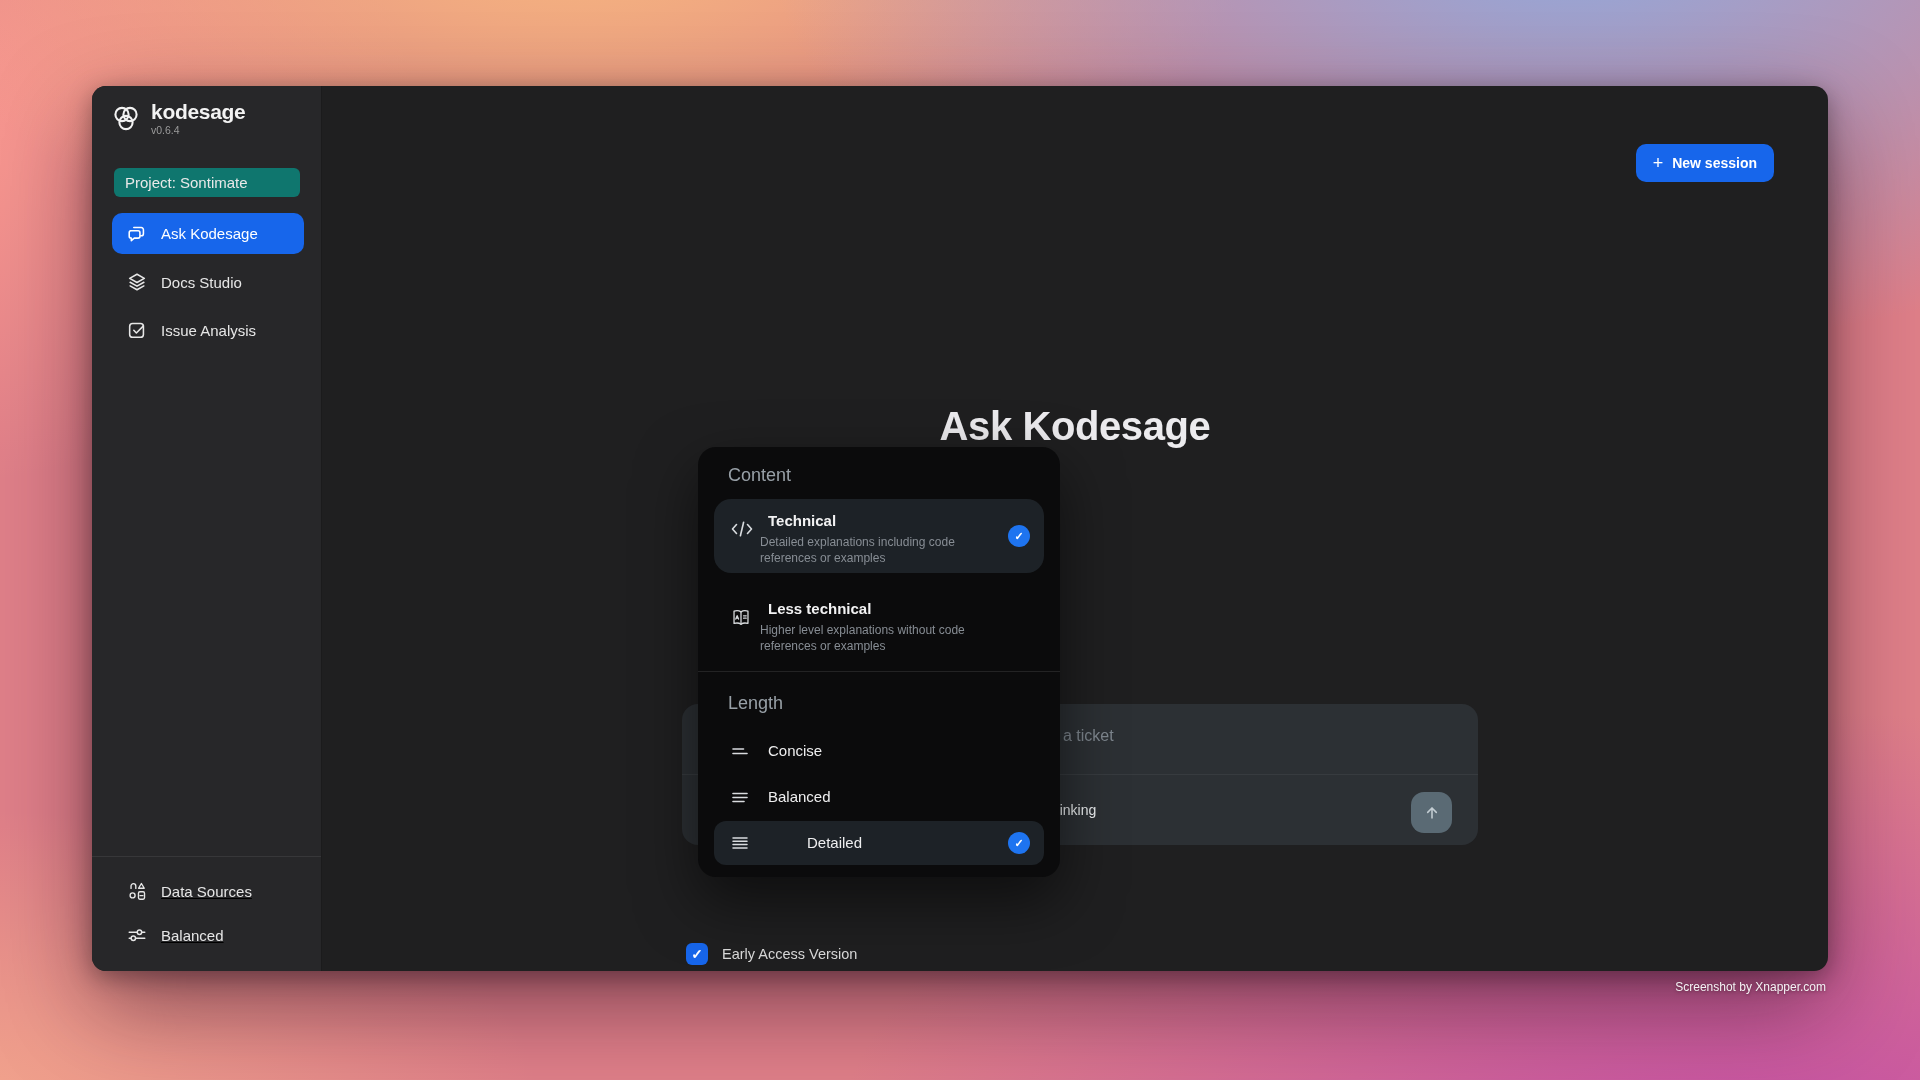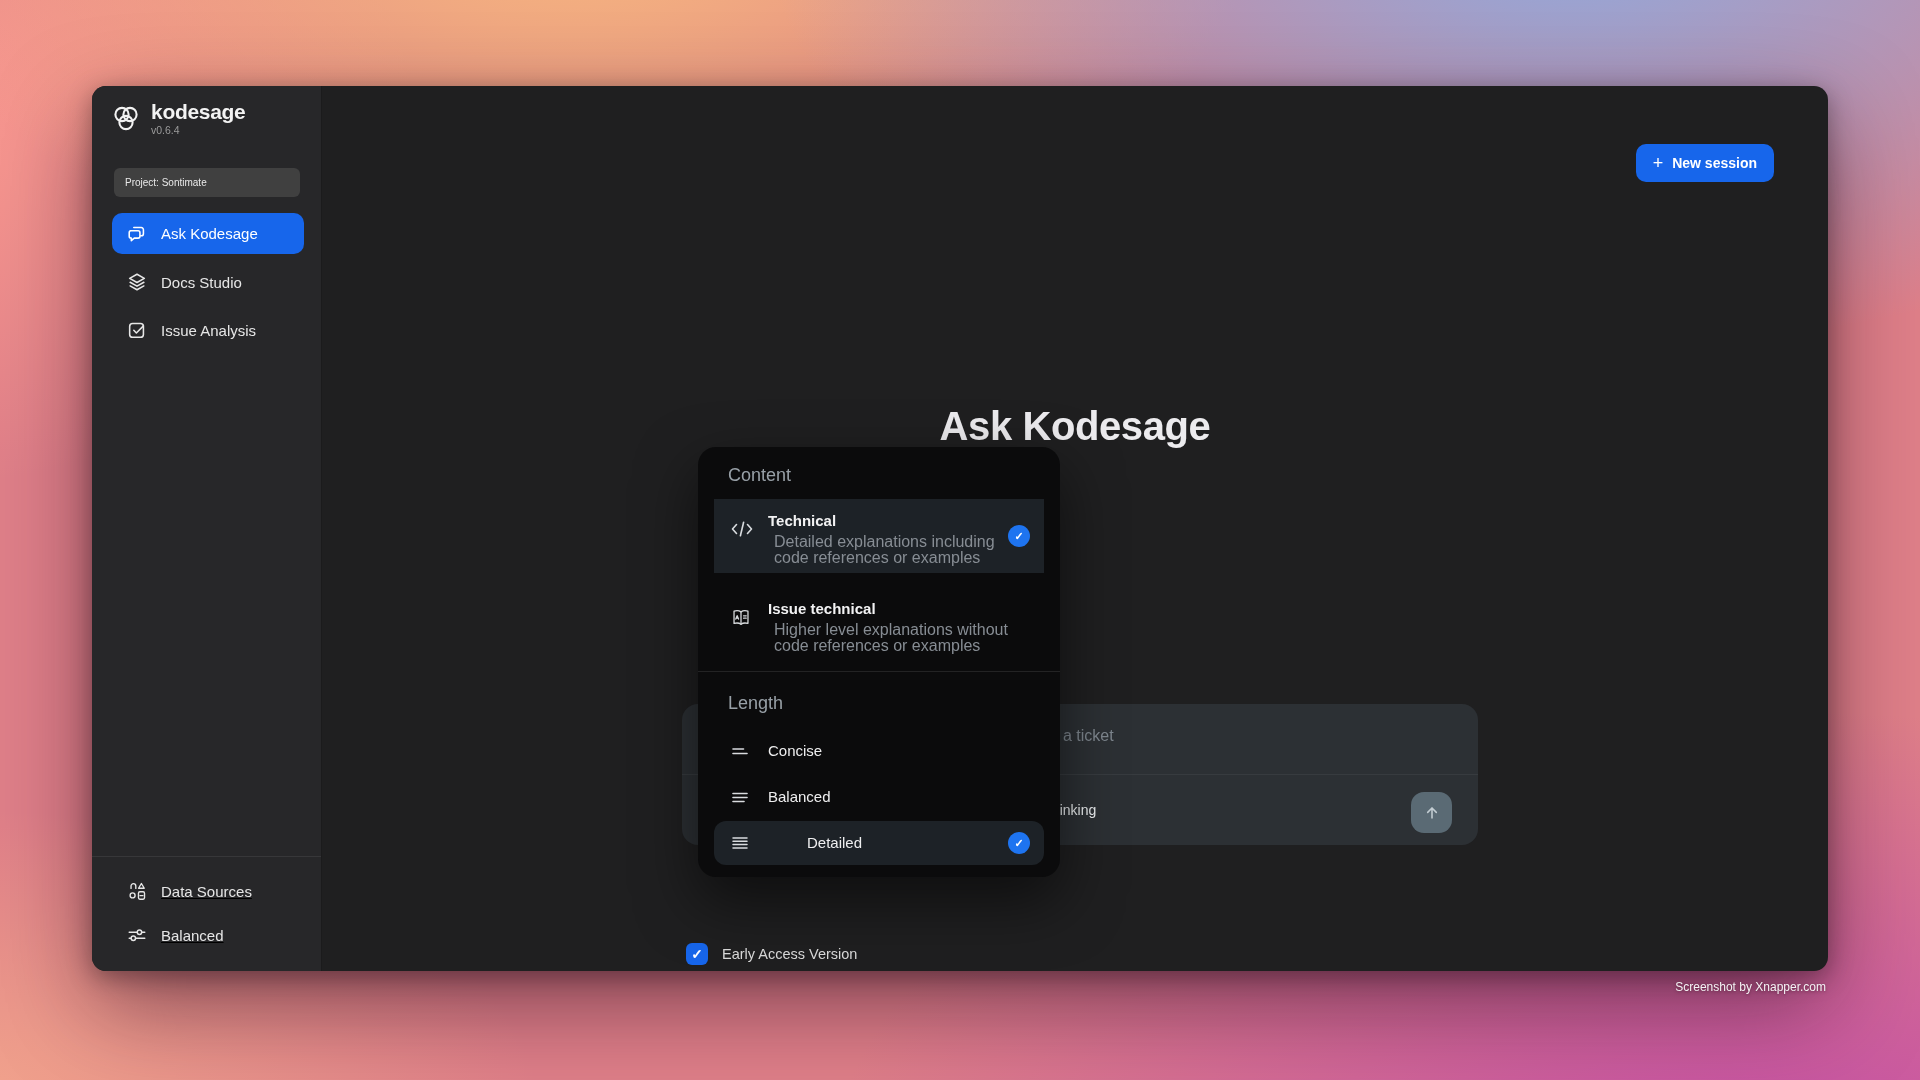--- a/index.html
+++ b/index.html
@@ -19,22 +19,22 @@
     position:absolute; left:92px; top:86px; width:1736px; height:885px;
     background:#1f1f20; border-radius:14px; overflow:hidden;
     box-shadow:0 34px 90px rgba(40,10,30,.5), 0 6px 24px rgba(0,0,0,.35);
   }
   
   .sidebar { position:absolute; left:0; top:0; bottom:0; width:230px; background:#272729; border-right:1px solid #1b1b1c;padding-left:30px; }
   .logo-row { position:absolute; left:16px; top:15px; display:flex; align-items:flex-start; gap:7px; }
   .logo-name { font-size:21px; font-weight:700; color:#f3f3f3; letter-spacing:-.3px; line-height:22px; }
   .logo-version { font-size:10.5px; color:#9b9b9b; margin-top:1px; }
   .project-pill {
-    position:absolute; left:22px; top:82px; width:186px; height:29px; background:#404040;
-    border-radius:6px; color:#e9e9e9; font-size:10px; line-height:29px; padding-left:11px; cursor:default;
+    position:absolute; left:22px; top:82px; width:186px; height:29px; background:#0f766e;
+    border-radius:6px; color:#e9e9e9; font-size:15px; line-height:29px; padding-left:11px; cursor:default;
   }
   .nav-item {
     position:absolute; left:20px; width:192px; height:40px; border-radius:10px;
     display:flex; align-items:center; gap:13px; padding-left:14px;
     color:#e6e6e6; font-size:15px; font-weight:500; cursor:default;
   }
   .nav-item svg { flex:0 0 auto; }
   .nav-item.active { background:#1766eb; height:41px; color:#ffffff; }
   .sb-footer { position:absolute; left:0; right:0; bottom:0; border-top:1px solid rgba(255,255,255,.08); padding:10px 0 16px;text-decoration:underline; }
   .sb-footer .nav-item { position:relative; left:20px; margin-top:4px; }
@@ -65,25 +65,25 @@
   
   .early-access { position:absolute; left:364px; top:857px; display:flex; align-items:center; gap:14px; }
   .checkbox { width:22px; height:22px; border-radius:6px; background:#1766eb; color:#fff; font-size:14px; font-weight:700; display:flex; align-items:center; justify-content:center; cursor:pointer; }
   .early-label { font-size:14.5px; color:#dadada; }
   
   .style-menu {
     position:absolute; left:376px; top:361px; width:362px; height:430px; background:#0b0b0c;
     border-radius:18px; box-shadow:0 24px 60px rgba(0,0,0,.55); z-index:20;
   }
   .menu-section-label { position:absolute; left:30px; font-size:18px; color:#98a0a7; }
-  .menu-option { position:absolute; left:16px; width:330px; border-radius:0; cursor:pointer; }
+  .menu-option { position:absolute; left:16px; width:330px; border-radius:17px; cursor:pointer; }
   .menu-option.highlight { background:#1d2227; }
   .opt-icon { position:absolute; left:16px; top:20px; color:#d9dcdf; }
   .opt-title { position:absolute; left:54px; top:13px; font-size:15px; font-weight:600; color:#f2f2f3; }
-  .opt-desc { position:absolute; left:60px; top:35px; width:235px; font-size:16px; line-height:16px; color:#878d94; }
+  .opt-desc { position:absolute; left:46px; top:35px; width:235px; font-size:12px; line-height:16px; color:#878d94; }
   .check-circle { position:absolute; right:14px; width:22px; height:22px; border-radius:50%; background:#1e74f0; color:#fff; font-size:11px; font-weight:700; display:flex; align-items:center; justify-content:center; }
   .len-row { position:absolute; left:16px; width:330px; height:40px; border-radius:12px; cursor:pointer;text-decoration:underline; }
   .len-row .opt-icon { top:10px; }
   .len-row .row-label { position:absolute; left:54px; top:11px; font-size:15px; font-weight:500; color:#eeeeef; }
   .len-row.highlight { background:#1d2227; height:44px; }
   .len-row.highlight .opt-icon { top:12px; }
   .len-row.highlight .row-label { top:13px;margin-left:39px; }
   .menu-divider { position:absolute; left:0; right:0; top:224px; height:1px; background:#232324; }
   
   .watermark { position:absolute; right:94px; top:980px; font-size:12px; color:#f4f2f4; text-shadow:0 1px 3px rgba(60,20,40,.55); }
@@ -244,21 +244,21 @@
 
       <div class="menu-option" style="top:140px; height:76px">
         <span class="opt-icon">
           <svg width="22" height="22" viewBox="0 0 24 24" fill="none" stroke="currentColor" stroke-width="1.4" stroke-linecap="round" stroke-linejoin="round">
             <path d="M12 5.3C10 3.9 7.4 3.7 4.4 4.5v13.4c3-.8 5.6-.6 7.6.9 2-1.5 4.6-1.7 7.6-.9V4.5c-3-.8-5.6-.6-7.6.8z"></path>
             <path d="M12 5.3v13.5"></path>
             <path d="M6.3 13.2l1.5-3.8 1.5 3.8M6.8 12h2"></path>
             <path d="M14.8 9.6h2.9M14.8 12.2h2.9"></path>
           </svg>
         </span>
-        <span class="opt-title">Issue technical</span>
+        <span class="opt-title">Less technical</span>
         <span class="opt-desc">Higher level explanations without code references or examples</span>
       </div>
 
       <div class="menu-divider"></div>
 
       <div class="menu-section-label" style="top:246px">Length</div>
 
       <div class="len-row" style="top:284px">
         <span class="opt-icon">
           <svg width="20" height="20" viewBox="0 0 20 20" fill="none" stroke="currentColor" stroke-width="1.6" stroke-linecap="round">

